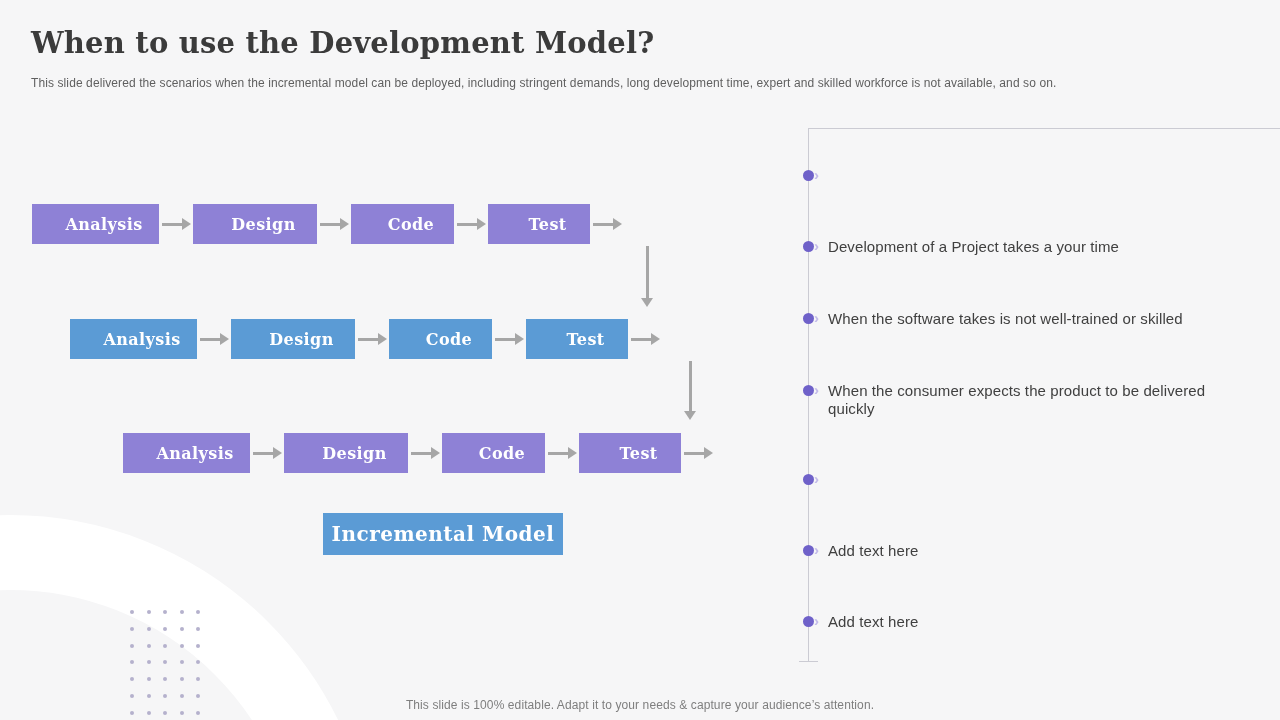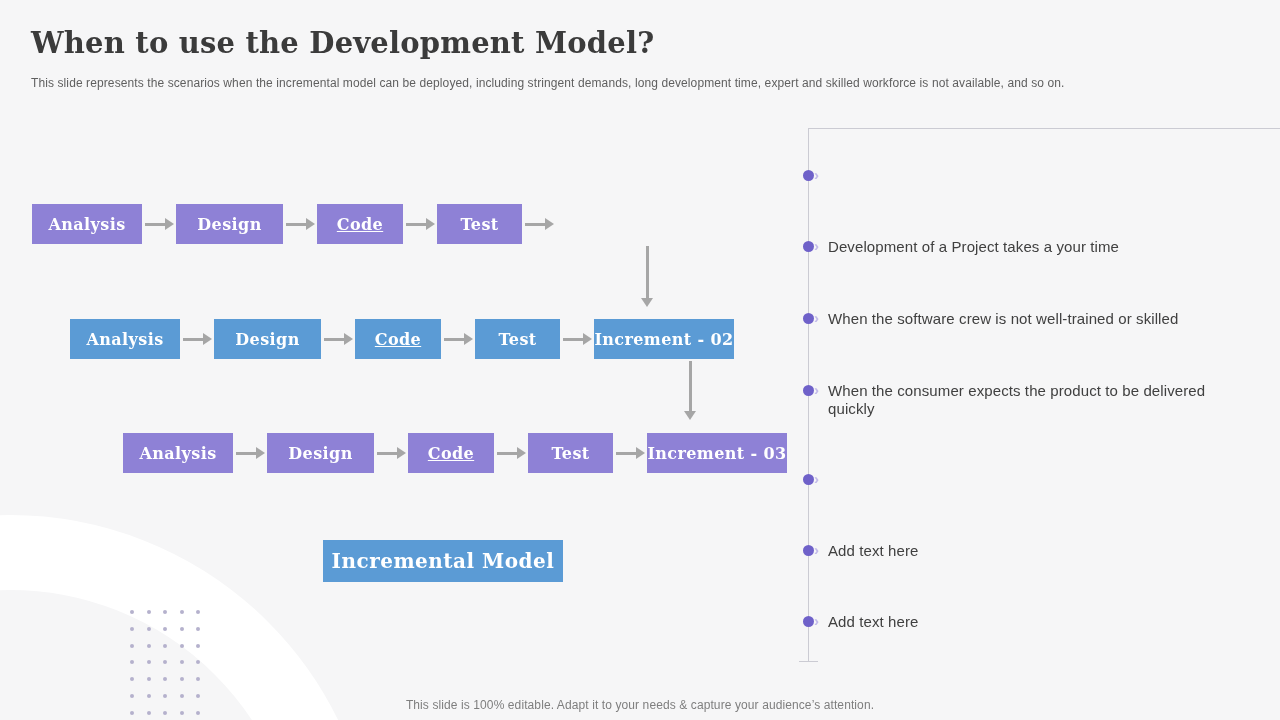--- a/index.html
+++ b/index.html
@@ -26,27 +26,27 @@
     font-size:12px;color:#5f5f5f;letter-spacing:.1px;
   }
   
   .flow-row{position:absolute;display:flex;align-items:center;height:40px;}
   .row1{top:204px;left:32px;}
   .row2{top:319px;left:70px;}
   .row3{top:433px;left:123px;}
   .pbox{
     height:40px;display:flex;align-items:center;justify-content:center;
     color:#fff;font-family:"DejaVu Serif", serif;font-weight:700;
-    font-size:16px;letter-spacing:.4px;flex:0 0 auto;
+    font-size:16px;letter-spacing:.4px;flex:0 0 auto;padding-left:17px;
   }
   .purple{background:#8e81d6;}
   .blue{background:#5b9bd5;}
   .w-analysis{width:110px;}
   .w-design{width:107px;}
-  .w-code{width:86px;text-decoration:underline;}
+  .w-code{width:86px;}
   .w-test{width:85px;}
   .w-increment{width:140px;}
   
   .harrow{width:34px;height:40px;position:relative;flex:0 0 auto;}
   .harrow::before{
     content:'';position:absolute;left:3px;right:10px;top:50%;height:3px;
     margin-top:-1.5px;background:#a6a6a6;
   }
   .harrow::after{
     content:'';position:absolute;right:2px;top:50%;margin-top:-6px;
@@ -54,21 +54,21 @@
   }
   
   .varrow{position:absolute;width:14px;}
   .varrow .stem{position:absolute;left:50%;margin-left:-1.5px;top:0;width:3px;background:#a6a6a6;}
   .varrow .head{position:absolute;left:50%;margin-left:-6px;
     border-top:9px solid #a6a6a6;border-left:6px solid transparent;border-right:6px solid transparent;}
   .va1{left:640px;top:246px;} .va1 .stem{height:52px;} .va1 .head{top:52px;}
   .va2{left:683px;top:361px;} .va2 .stem{height:50px;} .va2 .head{top:50px;}
   
   .caption-box{
-    position:absolute;left:323px;top:540px;width:240px;height:42px;
+    position:absolute;left:323px;top:513px;width:240px;height:42px;
     display:flex;align-items:center;justify-content:center;
     color:#fff;font-family:"DejaVu Serif", serif;font-weight:700;
     font-size:20px;letter-spacing:.5px;
   }
   
   .panel-hline{position:absolute;left:808px;top:128px;width:472px;height:1px;background:#cbcbd3;}
   .panel-vline{position:absolute;left:808px;top:128px;width:1px;height:534px;background:#cbcbd3;}
   .panel-tick{position:absolute;left:799px;top:661px;width:19px;height:1px;background:#cbcbd3;}
   .panel-item{
     position:absolute;left:797px;width:392px;padding-left:31px;box-sizing:content-box;
@@ -122,21 +122,21 @@
     <div class="dot" style="left: 179.5px; top: 694px;"></div>
     <div class="dot" style="left: 196px; top: 694px;"></div>
     <div class="dot" style="left: 130px; top: 710.8px;"></div>
     <div class="dot" style="left: 146.5px; top: 710.8px;"></div>
     <div class="dot" style="left: 163px; top: 710.8px;"></div>
     <div class="dot" style="left: 179.5px; top: 710.8px;"></div>
     <div class="dot" style="left: 196px; top: 710.8px;"></div>
   </div>
 
 <div class="title">When to use the Development Model?</div>
-<div class="subtitle">This slide represents the scenarios when the incremental model can be deployed, including stringent demands, long development time, expert and skilled workforce is not available, and so on.</div>
+<div class="subtitle">This slide delivered the scenarios when the incremental model can be deployed, including stringent demands, long development time, expert and skilled workforce is not available, and so on.</div>
 
 <div class="flow-row row1">
   <div class="pbox purple w-analysis">Analysis</div>
   <div class="harrow"></div>
   <div class="pbox purple w-design">Design</div>
   <div class="harrow"></div>
   <div class="pbox purple w-code">Code</div>
   <div class="harrow"></div>
   <div class="pbox purple w-test">Test</div>
   <div class="harrow"></div>
@@ -144,33 +144,31 @@
 
 <div class="flow-row row2">
   <div class="pbox blue w-analysis">Analysis</div>
   <div class="harrow"></div>
   <div class="pbox blue w-design">Design</div>
   <div class="harrow"></div>
   <div class="pbox blue w-code">Code</div>
   <div class="harrow"></div>
   <div class="pbox blue w-test">Test</div>
   <div class="harrow"></div>
-  <div class="pbox blue w-increment">Increment - 02</div>
 </div>
 
 <div class="flow-row row3">
   <div class="pbox purple w-analysis">Analysis</div>
   <div class="harrow"></div>
   <div class="pbox purple w-design">Design</div>
   <div class="harrow"></div>
   <div class="pbox purple w-code">Code</div>
   <div class="harrow"></div>
   <div class="pbox purple w-test">Test</div>
   <div class="harrow"></div>
-  <div class="pbox purple w-increment">Increment - 03</div>
 </div>
 
 <div class="varrow va1">
     <div class="stem"></div>
     <div class="head"></div>
   </div>
 <div class="varrow va2">
     <div class="stem"></div>
     <div class="head"></div>
   </div>
@@ -181,21 +179,21 @@
 <div class="panel-vline"></div>
 <div class="panel-tick"></div>
 
 <div class="panel-item" style="top:167px">
   <span class="bdot"></span><span class="bchev">›</span>
 </div>
 <div class="panel-item" style="top:238px">
   <span class="bdot"></span><span class="bchev">›</span><span>Development of a Project takes a your time</span>
 </div>
 <div class="panel-item" style="top:310px">
-  <span class="bdot"></span><span class="bchev">›</span><span>When the software crew is not well-trained or skilled</span>
+  <span class="bdot"></span><span class="bchev">›</span><span>When the software takes is not well-trained or skilled</span>
 </div>
 <div class="panel-item" style="top:382px">
   <span class="bdot"></span><span class="bchev">›</span><span>When the consumer expects the product to be delivered quickly</span>
 </div>
 <div class="panel-item" style="top:471px">
   <span class="bdot"></span><span class="bchev">›</span>
 </div>
 <div class="panel-item" style="top:542px">
   <span class="bdot"></span><span class="bchev">›</span><span>Add text here</span>
 </div>

